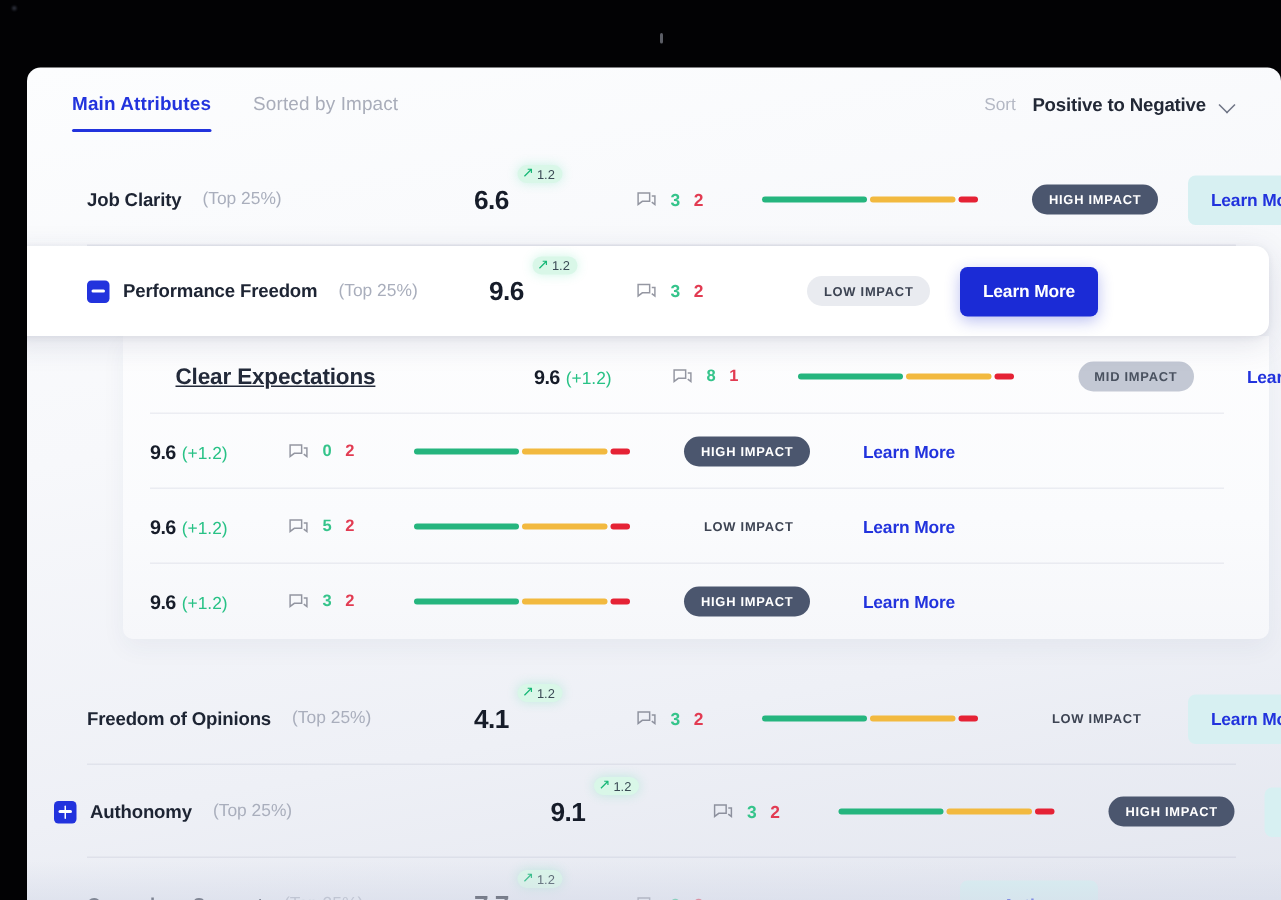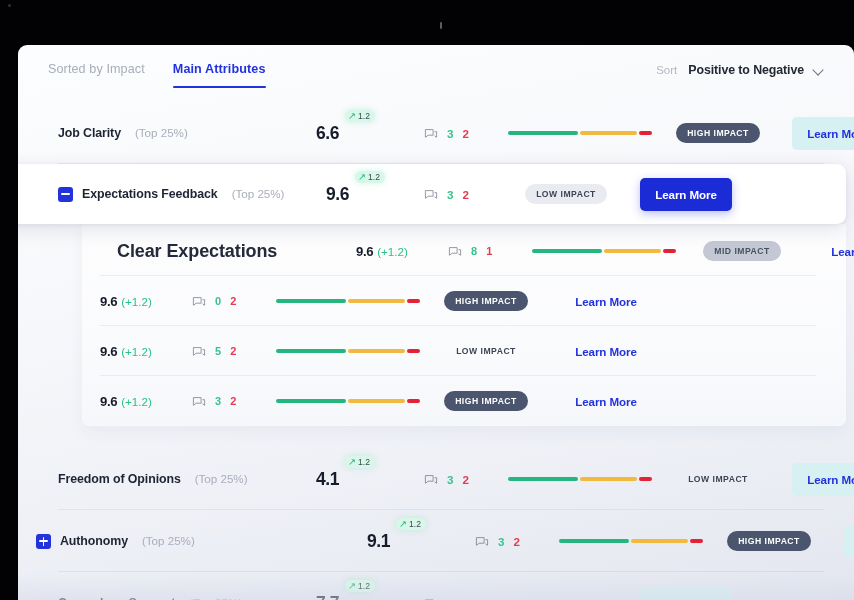--- a/index.html
+++ b/index.html
@@ -203,21 +203,21 @@
     border-radius: 1px;
   }
 
   .rowname {
     font-size: 12.4px;
     font-weight: bold;
     color: #1d2433;
     letter-spacing: -.1px;
     white-space: nowrap;
   }
-  .subrow .rowname { font-size: 18px; color: #232a3a; }
+  .subrow .rowname { font-size: 15px; color: #232a3a; text-decoration: underline; }
   .toprank {
     font-size: 11.6px;
     color: #a9aebc;
     margin-left: 5px;
     white-space: nowrap;
   }
 
   
   .scorecell {
     width: 108px;
@@ -298,21 +298,21 @@
     letter-spacing: -.1px;
   }
   .pct.g { background: #e2f8ed; color: #2ec08a; }
   .pct.a { background: #fdf1dd; color: #eaa52c; }
   .pct.r { background: #fdeaec; color: #ec4a5c; }
 
   
   .impactcell {
     width: 108px;
     display: flex;
-    justify-content: center;
+    justify-content: flex-end;
     flex-shrink: 0;
     margin-left: 8px;
   }
   .impact {
     font-size: 8.6px;
     font-weight: bold;
     letter-spacing: .5px;
     padding: 5px 11px;
     border-radius: 11px;
     white-space: nowrap;
@@ -360,22 +360,22 @@
 
 <div id="stage">
 
   <div class="speck"></div>
   <div class="speck2"></div>
 
   <div id="panel">
 
     <div class="hdr">
       <div class="tabs">
+        <div class="tab active">Main Attributes</div>
         <div class="tab">Sorted by Impact</div>
-        <div class="tab active">Main Attributes</div>
       </div>
       <div class="sortwrap">
         <span class="sort-label">Sort</span>
         <span class="sort-value">Positive to Negative</span>
         <span class="chev"></span>
       </div>
     </div>
 
     <div class="rows">
 
@@ -412,21 +412,21 @@
           <span class="impact high">HIGH IMPACT</span>
         </div>
         <div class="actioncell">
           <button class="btn soft">Learn More</button>
         </div>
       </div>
 
       <div class="row expanded">
         <div class="namecell" style="width:268px">
           <span class="toggle"></span>
-          <span class="rowname">Expectations Feedback</span>
+          <span class="rowname">Performance Freedom</span>
           <span class="toprank">(Top 25%)</span>
         </div>
         <div class="scorecell" style="width:98px">
           <span class="score">9.6</span>
           <span class="trendbadge">
             <span class="arrow">↗</span>
             <span>1.2</span>
           </span>
         </div>
         <div class="commentcell">

